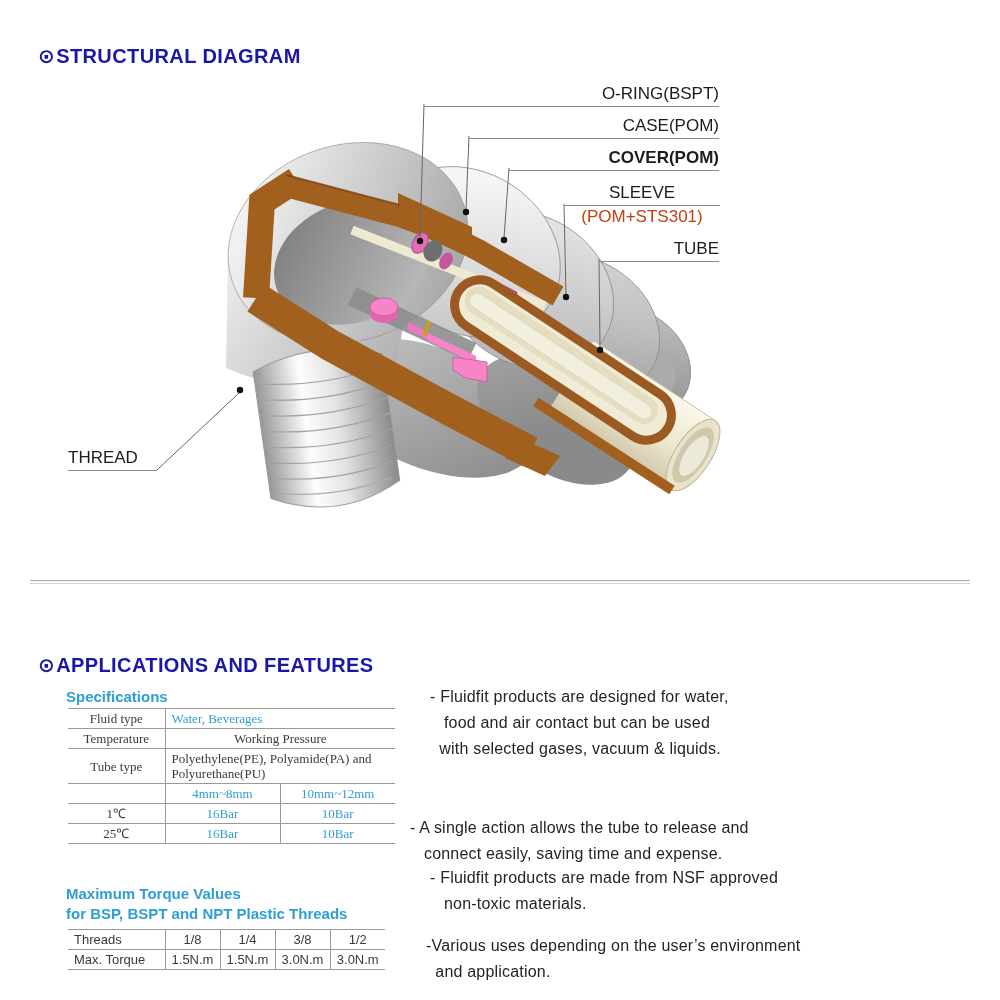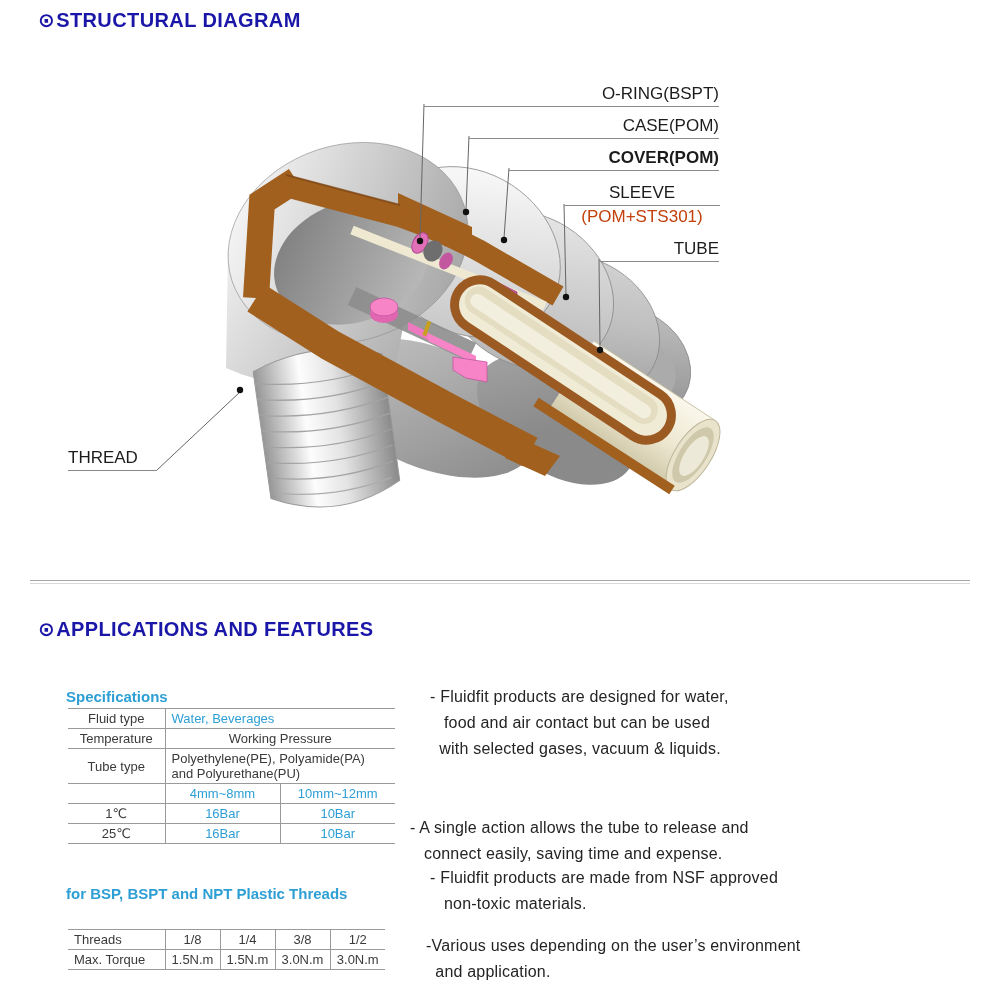--- a/index.html
+++ b/index.html
@@ -5,20 +5,21 @@
   html,body{margin:0;padding:0;background:#fff;}
   body{
     width:1000px;height:1000px;position:relative;overflow:hidden;
     font-family:"Liberation Sans","DejaVu Sans",sans-serif;color:#222;
   }
   .abs{position:absolute;}
   
   .sec-head{
     font-size:20px;font-weight:bold;color:#1A16A8;letter-spacing:.4px;
     white-space:nowrap;
+    margin-top:36px;
   }
   .sec-head .bullet{font-weight:bold;margin-right:1px;}
   
   .callout{
     font-size:17px;color:#1c1c1c;text-align:right;
     border-bottom:1px solid #8a8a8a;padding-bottom:3px;line-height:18px;
     white-space:nowrap;
   }
   .callout.left{text-align:left;}
   .callout-sub{font-size:17px;color:#c2410c;text-align:center;line-height:18px;padding-top:2px;white-space:nowrap;}
@@ -189,21 +190,21 @@
 </div>
 
 <div class="abs divider" style="left:30px;top:580px;width:940px;"></div>
 
 <div class="abs sec-head" style="left:38px;top:617px;">
   <span class="bullet">⊙</span><span>APPLICATIONS AND FEATURES</span>
 </div>
 
 <div class="abs tbl-title" style="left:66px;top:687px;">Specifications</div>
 
-<table class="spec abs" style="left:68px;top:708px;width:327px;">
+<table class="spec abs" style="left:68px;top:708px;width:327px;font-family:Liberation Serif, serif;">
   <colgroup>
       <col style="width:97px">
       <col style="width:115px">
       <col style="width:115px">
     </colgroup>
   <tbody>
       <tr>
     <td class="c">Fluid type</td>
     <td class="vline blue" colspan="2">Water, Beverages</td>
   </tr>
@@ -227,20 +228,21 @@
   </tr>
   <tr>
     <td class="c">25℃</td>
     <td class="vline c blue">16Bar</td>
     <td class="vline c blue">10Bar</td>
   </tr>
 </tbody>
   </table>
 
 <div class="abs tbl-title" style="left:66px;top:884px;width:340px;">
+  <div>Maximum Torque Values</div>
   <div>for BSP, BSPT and NPT Plastic Threads</div>
 </div>
 
 <table class="spec abs" style="left:68px;top:929px;width:317px;">
   <colgroup>
       <col style="width:97px">
       <col style="width:55px">
       <col style="width:55px">
       <col style="width:55px">
       <col style="width:55px">

